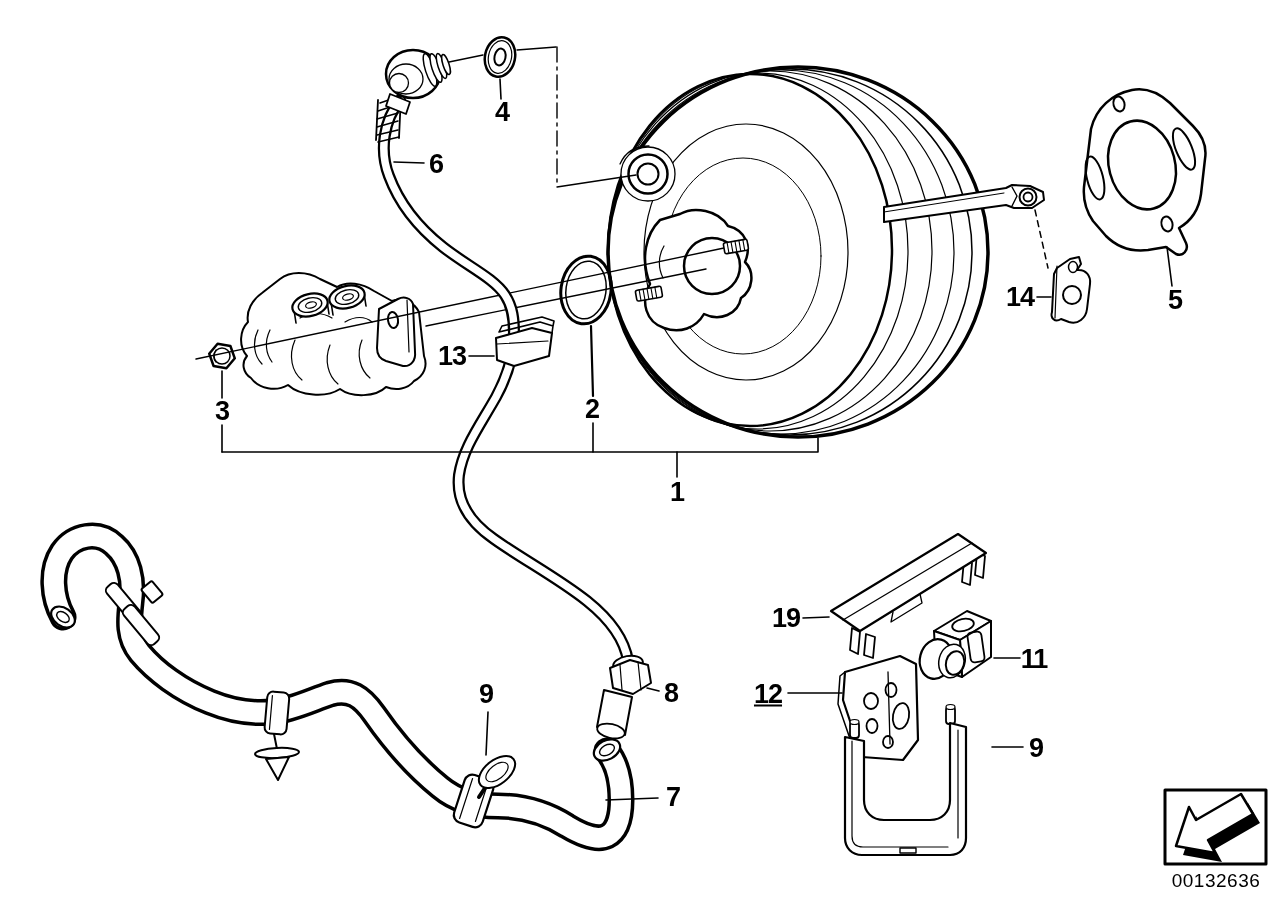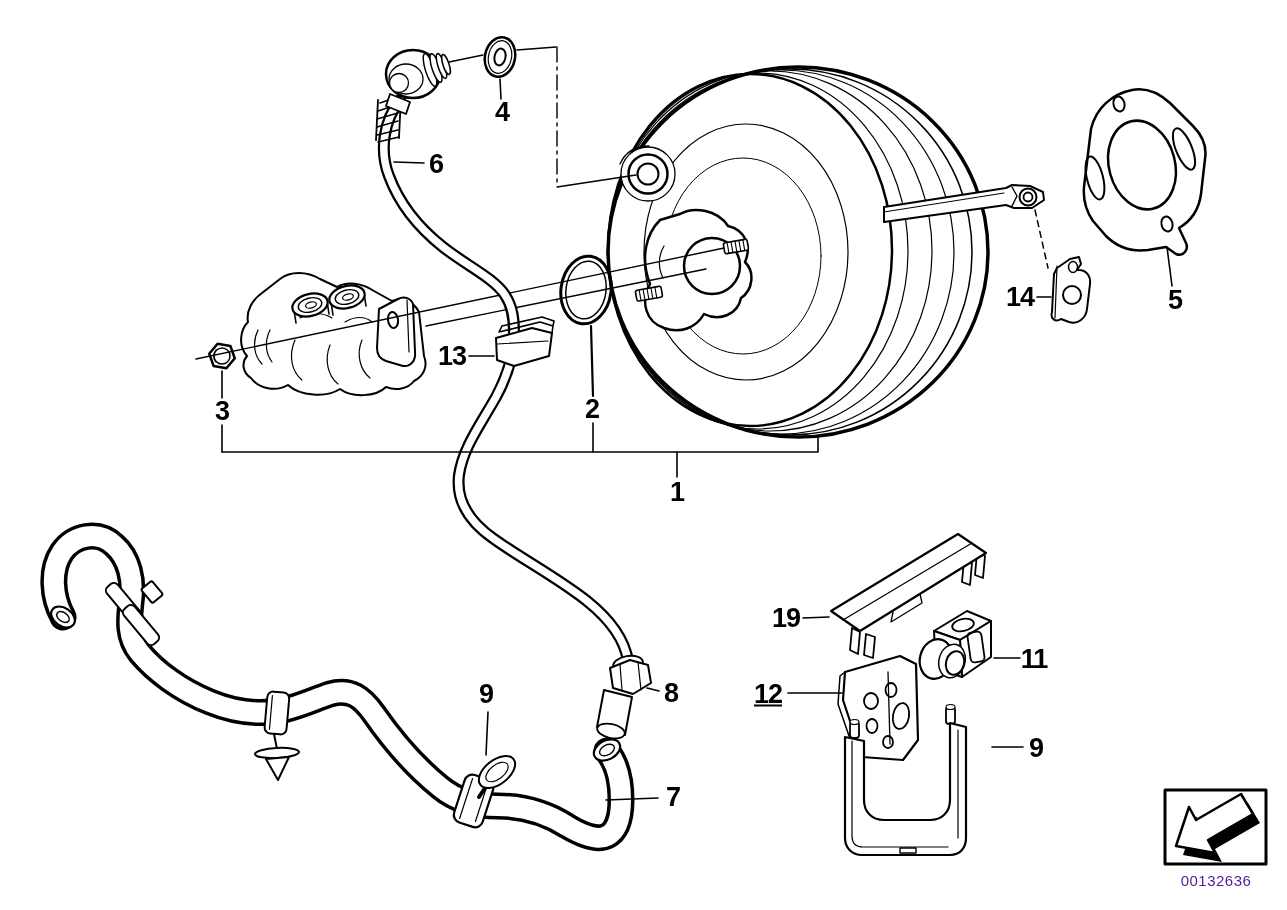--- a/index.html
+++ b/index.html
@@ -3,21 +3,21 @@
 <meta charset="utf-8">
 <style>
   html,body{margin:0;padding:0;background:#ffffff;}
   .stage{position:relative;width:1287px;height:910px;background:#ffffff;overflow:hidden;
          font-family:"Liberation Sans",sans-serif;}
   .stage svg{position:absolute;left:0;top:0;}
   .callout{position:absolute;transform:translate(-50%,-50%);font-family:"Liberation Sans",sans-serif;
            font-weight:bold;font-size:27px;color:#000;line-height:1;letter-spacing:-1px;cursor:default;
            user-select:none;}
   .catalog-number{position:absolute;transform:translate(-50%,-50%);font-family:"Liberation Sans",sans-serif;
-           font-size:15px;color:#4c1d95;line-height:1;letter-spacing:0.5px;}
+           font-size:19px;color:#000000;line-height:1;letter-spacing:0.5px;}
 </style>
 </head>
 <body>
 
 <div class="stage">
 
 <svg width="1287" height="910" viewBox="0 0 1287 910">
   <g fill="none" stroke="#000000" stroke-linecap="round" stroke-linejoin="round">
 
     <g>

